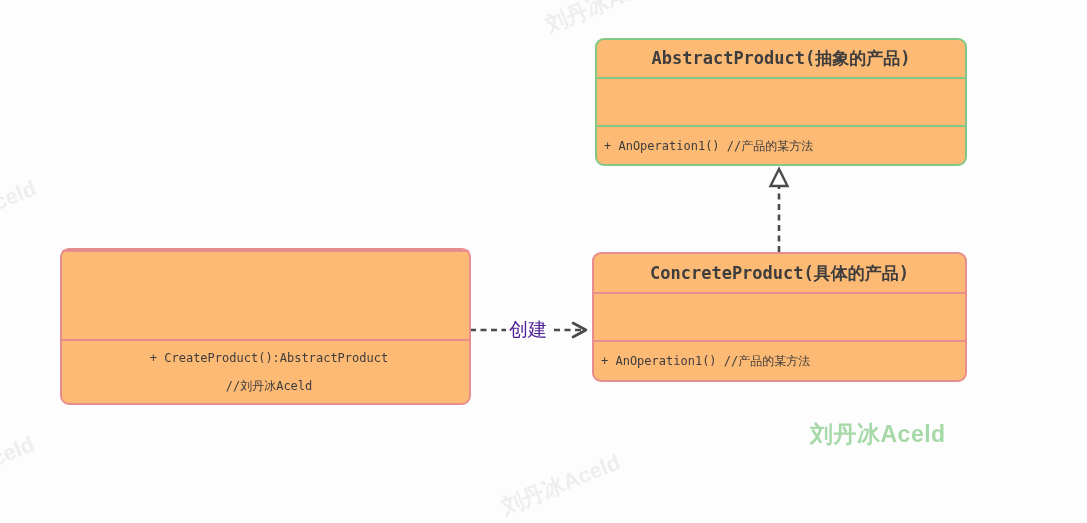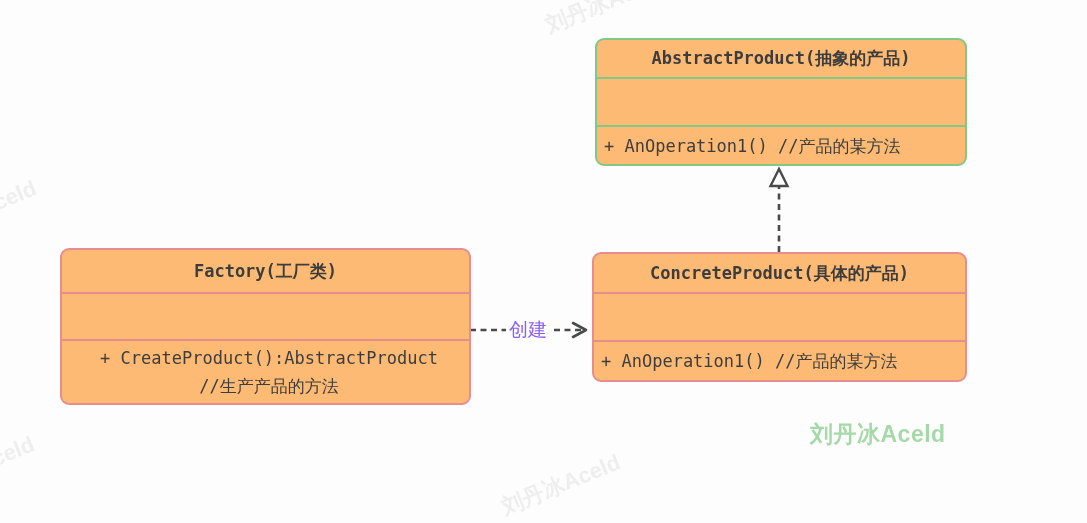--- a/index.html
+++ b/index.html
@@ -40,21 +40,21 @@
   }
   .uml-attrs {
     border-top-style: solid;
     border-top-width: 2.5px;
     box-sizing: border-box;
   }
   .uml-methods {
     border-top-style: solid;
     border-top-width: 2.5px;
     box-sizing: border-box;
-    font-size: 17px;
+    font-size: 12px;
     padding-left: 7px;
     display: flex;
     flex-direction: column;
     justify-content: center;
   }
   .green .uml-attrs, .green .uml-methods { border-top-color: #82c785; }
   .red   .uml-attrs, .red   .uml-methods { border-top-color: #e88d8d; }
   .m-line { line-height: 28px; white-space: nowrap; }
 
   
@@ -85,21 +85,21 @@
   }
 
   .create-label {
     position: absolute;
     left: 506px;
     top: 317px;
     background: #fdfdfd;
     padding: 0 3px;
     font-size: 19px;
     font-family: "Liberation Sans", sans-serif;
-    color: #8b5cf6;
+    color: #4c1d95;
     line-height: 25px;
   }
 
   
   .signature {
     position: absolute;
     left: 810px;
     top: 419px;
     font-family: "Liberation Sans", sans-serif;
     font-weight: bold;
@@ -144,25 +144,24 @@
 
   <div class="uml-box green" style="left:595px; top:38px; width:372px; height:128px;">
     <div class="uml-title" style="height:37px;">AbstractProduct(抽象的产品)</div>
     <div class="uml-attrs" style="flex:1;"></div>
     <div class="uml-methods" style="height:39px;">
       <div class="m-line">+ AnOperation1() //产品的某方法</div>
     </div>
   </div>
 
   <div class="uml-box red" style="left:60px; top:248px; width:411px; height:157px;">
-    <div class="uml-title" style="height:42px;">Factory(工厂类)</div>
     <div class="uml-attrs" style="flex:1;"></div>
     <div class="uml-methods" style="height:64px;align-items:center;">
       <div class="m-line">+ CreateProduct():AbstractProduct</div>
-      <div class="m-line">//生产产品的方法</div>
+      <div class="m-line">//刘丹冰Aceld</div>
     </div>
   </div>
 
   <div class="uml-box red" style="left:592px; top:252px; width:375px; height:130px;">
     <div class="uml-title" style="height:38px;">ConcreteProduct(具体的产品)</div>
     <div class="uml-attrs" style="flex:1;"></div>
     <div class="uml-methods" style="height:40px;">
       <div class="m-line">+ AnOperation1() //产品的某方法</div>
     </div>
   </div>

